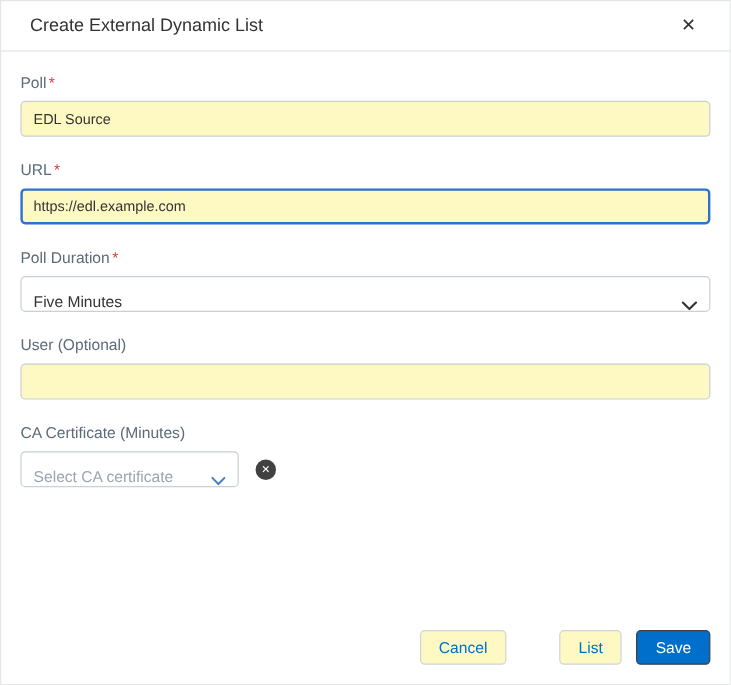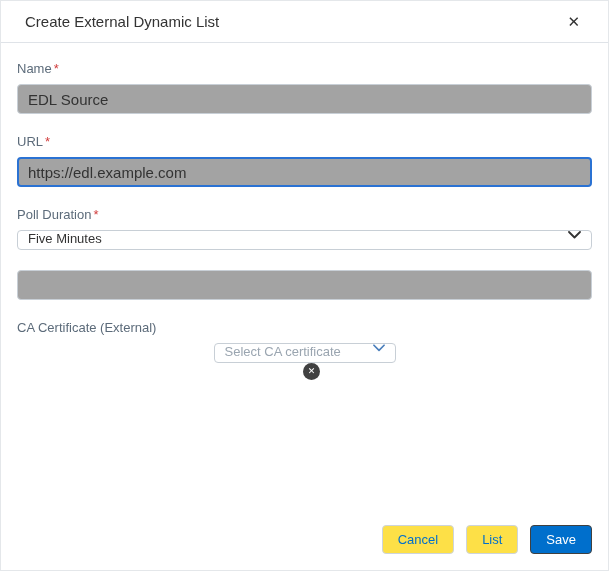--- a/index.html
+++ b/index.html
@@ -53,49 +53,49 @@
     color: #5c6b7a;
     margin-bottom: 8px;
   }
   .req { color: #d13c3c; margin-left: 2px; }
   .text-input {
     width: 100%;
     height: 30px;
     border: 1px solid #c8cfd6;
     border-radius: 4px;
     padding: 0 10px;
-    font-size: 15px;
-    color: #333333;
-    font-family: inherit;
-    background: #a3a3a3;
+    font-size: 12px;
+    color: #333333;
+    font-family: inherit;
+    background: #fef9c3;
   }
   .text-input::placeholder { color: #9aa5b0; }
   .text-input.focused {
     border: 2px solid #2a72d3;
     padding: 12px 9px;
   }
   .select {
-    height: 20px;
+    height: 30px;
     border: 1px solid #c8cfd6;
     border-radius: 4px;
     background: #ffffff;
     display: flex;
-    align-items: flex-start;
+    align-items: flex-end;
     justify-content: space-between;
     padding: 0 10px;
     font-size: 13px;
     color: #333333;
     cursor: pointer;
   }
   .select.full { width: 100%; }
   .select.narrow { width: 182px; display: inline-flex; }
   .select-value { }
   .placeholder-text { color: #9aa5b0; }
   .chev { flex: 0 0 auto; margin-left: 8px; display: inline-flex; }
-  .ca-row { display: flex; align-items: center; flex-direction: column; }
+  .ca-row { display: flex; align-items: center; }
   .clear-btn {
     width: 17px;
     height: 17px;
     border-radius: 50%;
     background: #414141;
     color: #ffffff;
     border: none;
     display: inline-flex;
     align-items: center;
     justify-content: center;
@@ -114,23 +114,24 @@
   }
   .btn {
     height: 29px;
     padding: 0 15px;
     border-radius: 4px;
     font-size: 13px;
     cursor: pointer;
     font-family: inherit;
   }
   .btn-outline {
-    background: #fde047;
+    background: #fef9c3;
     border: 1px solid #cdd4db;
     color: #006fcc;
+    margin-left: 32px;
   }
   .btn-primary {
     background: #006fcc;
     border: 1px solid #404040;
     color: #ffffff;
     font-weight: 500;
   }
 </style>
 </head>
 <body>
@@ -139,21 +140,21 @@
 
   <div class="modal-header">
     <div class="modal-title">Create External Dynamic List</div>
     <button class="close-btn">✕</button>
   </div>
 
   <div class="modal-body">
 
     <div class="field">
       <label class="field-label">
-        <span>Name</span><span class="req">*</span>
+        <span>Poll</span><span class="req">*</span>
       </label>
       <input type="text" class="text-input" value="EDL Source" style="">
     </div>
 
     <div class="field">
       <label class="field-label">
         <span>URL</span><span class="req">*</span>
       </label>
       <input type="text" class="text-input focused" value="https://edl.example.com" style="">
     </div>
@@ -166,26 +167,27 @@
         <span class="select-value">Five Minutes</span>
         <span class="chev">
           <svg width="13" height="8" viewBox="0 0 13 8">
               <path d="M1 1l5.5 5.5L12 1" fill="none" stroke="#333333" stroke-width="1.8" stroke-linecap="round" stroke-linejoin="round"></path>
             </svg>
         </span>
       </div>
     </div>
 
     <div class="field">
+      <label class="field-label">User (Optional)</label>
       <input type="text" class="text-input" value="" style="">
     </div>
 
 
     <div class="field">
-      <label class="field-label">CA Certificate (External)</label>
+      <label class="field-label">CA Certificate (Minutes)</label>
       <div class="ca-row">
         <div class="select narrow">
           <span class="select-value placeholder-text">Select CA certificate</span>
           <span class="chev">
             <svg width="12" height="8" viewBox="0 0 13 8">
                 <path d="M1 1l5.5 5.5L12 1" fill="none" stroke="#4a7ebb" stroke-width="1.8" stroke-linecap="round" stroke-linejoin="round"></path>
               </svg>
           </span>
         </div>
         <button class="clear-btn">✕</button>

